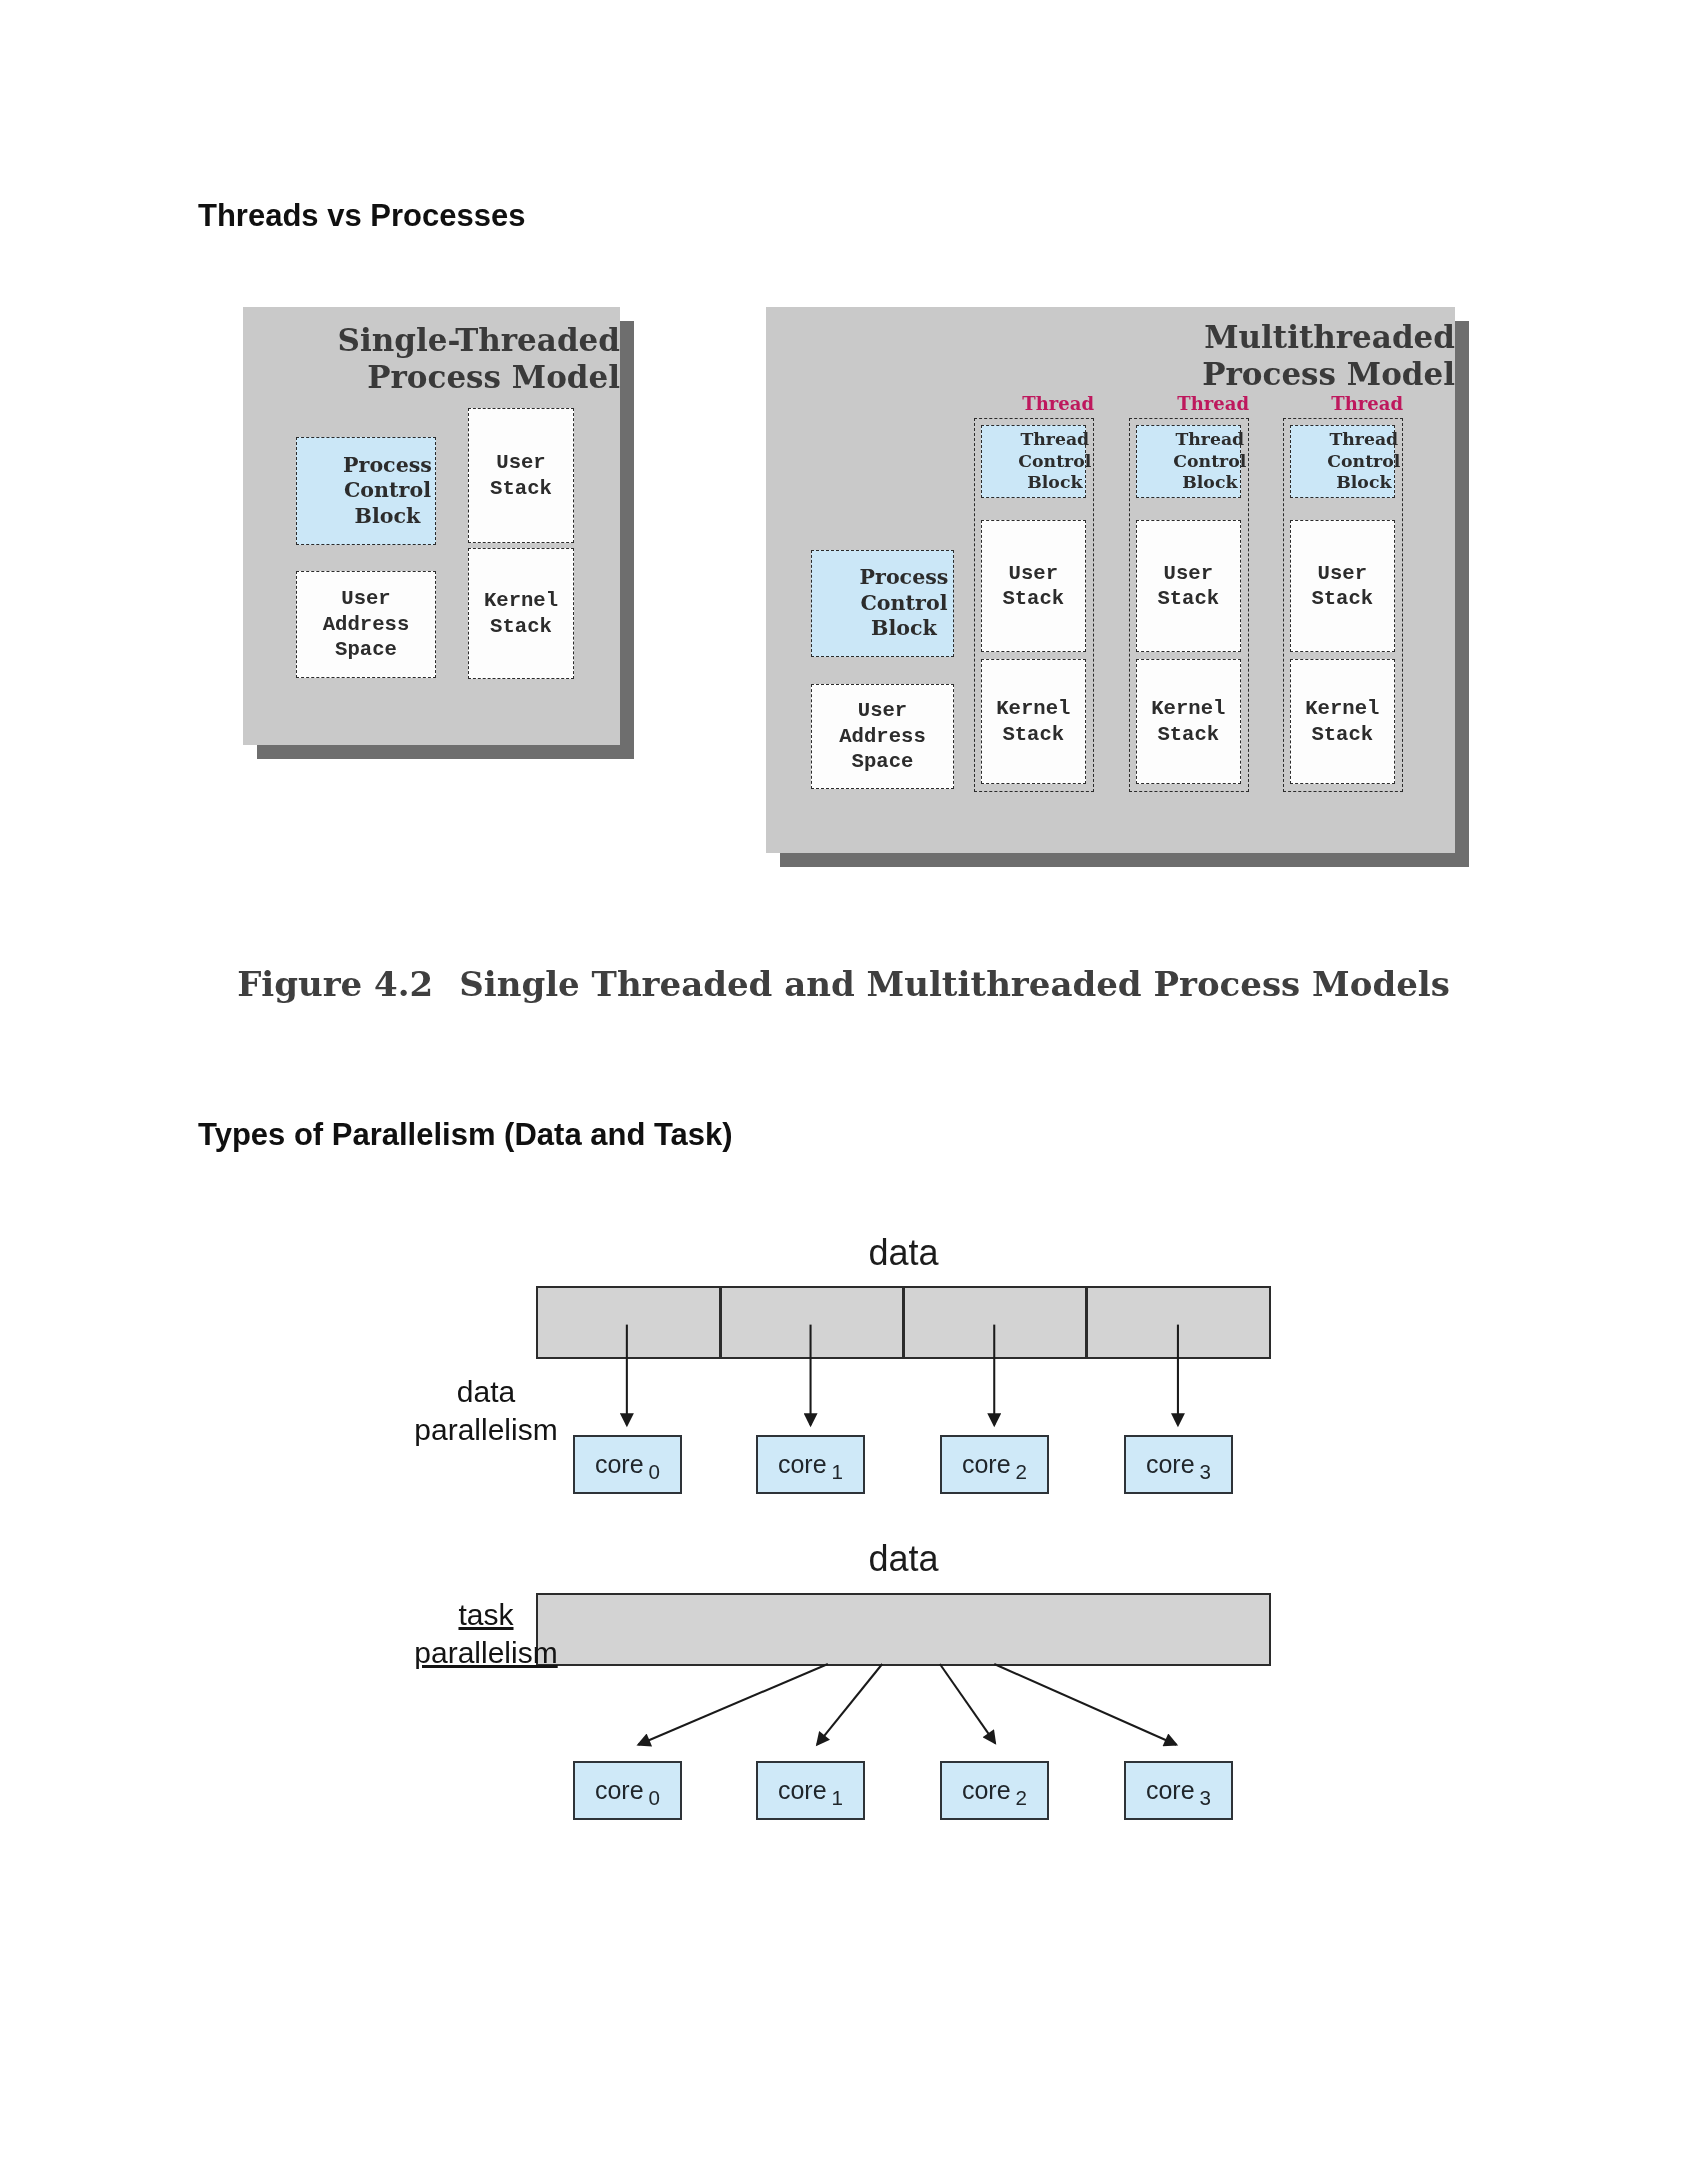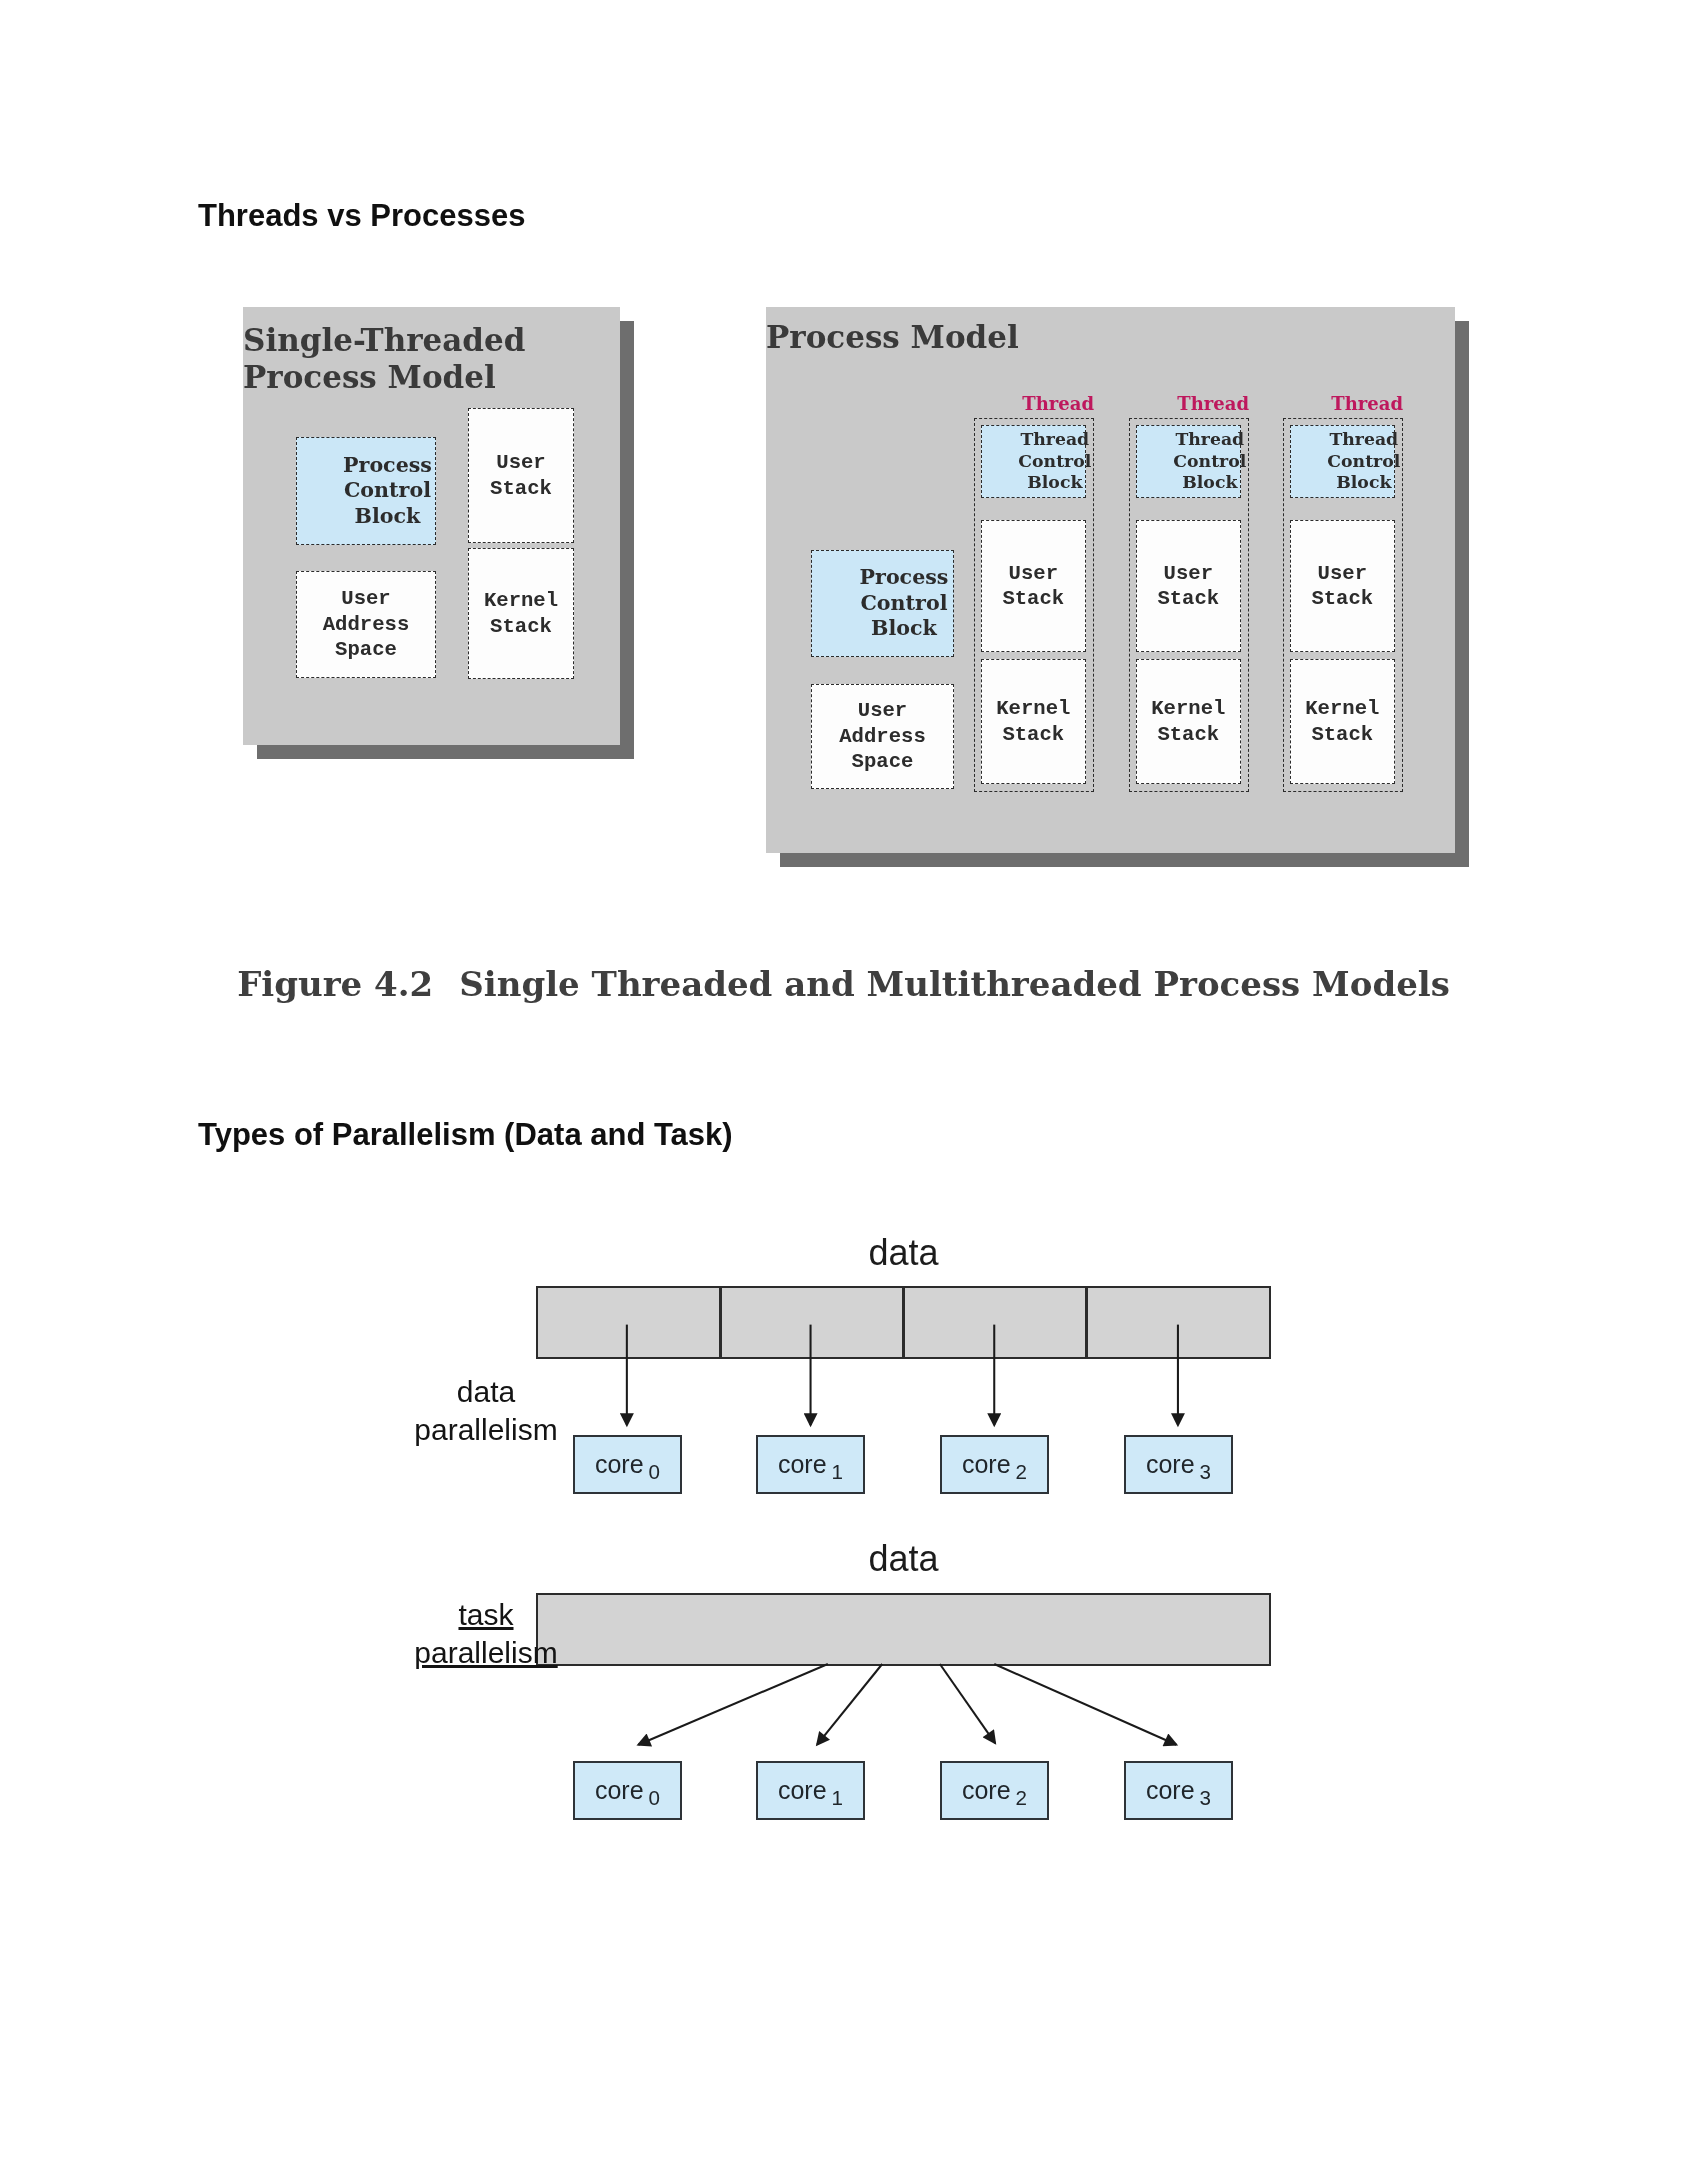--- a/index.html
+++ b/index.html
@@ -16,21 +16,21 @@
 
   
   .panel {
     position:absolute; background:#c9c9c9;
     box-shadow:14px 14px 0 0 #6e6e6e;
   }
   .panel.single { left:243px; top:307px; width:377px; height:438px; }
   .panel.multi  { left:766px; top:307px; width:689px; height:546px; }
 
   .panel-title {
-    position:absolute; left:0; right:0; text-align:left;
+    position:absolute; left:0; right:0; text-align:right;
     font:700 31px/37px "DejaVu Serif", serif; color:#3a3a3a;
   }
   .panel.single .panel-title { top:15px; }
   .panel.multi  .panel-title { top:12.4px; }
 
   .fbox {
     position:absolute; box-sizing:border-box;
     display:flex; align-items:center; justify-content:center;
     text-align:center; padding:0 5px;
     border:1.6px dashed #2b2b2b;
@@ -137,20 +137,21 @@
     <div class="fbox white" id="st-kstack">
       <span>Kernel Stack</span>
     </div>
     <div class="fbox white" id="st-uas">
       <span>User Address Space</span>
     </div>
   </div>
 
   <div class="panel multi">
     <div class="panel-title">
+      <div>Multithreaded</div>
       <div>Process Model</div>
     </div>
 
     <div class="thread-label" id="thl-1">Thread</div>
     <div class="thread-label" id="thl-2">Thread</div>
     <div class="thread-label" id="thl-3">Thread</div>
 
     <div class="thread-col" id="thc-1">
       <div class="fbox blue tc-tcb">
         <span>Thread Control Block</span>

